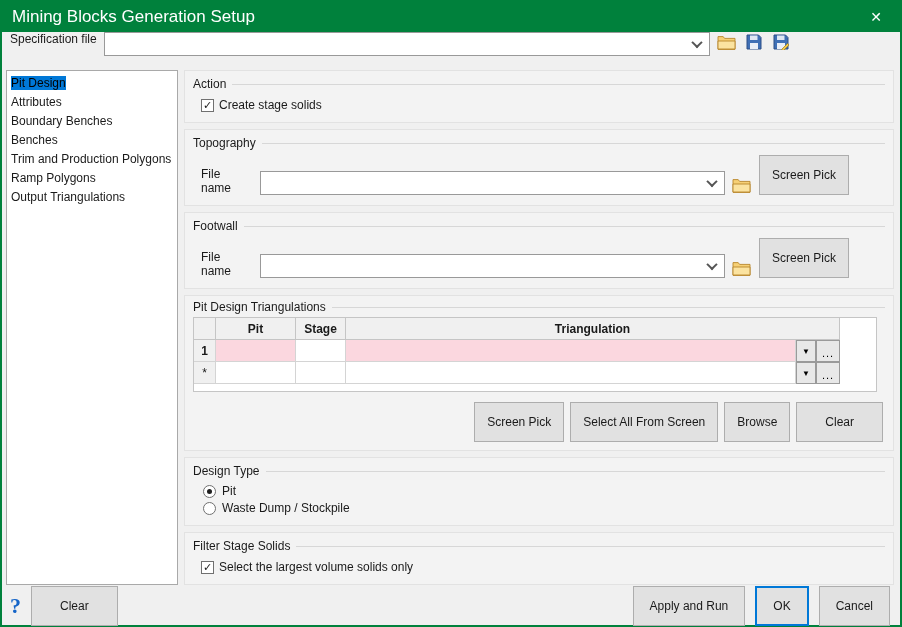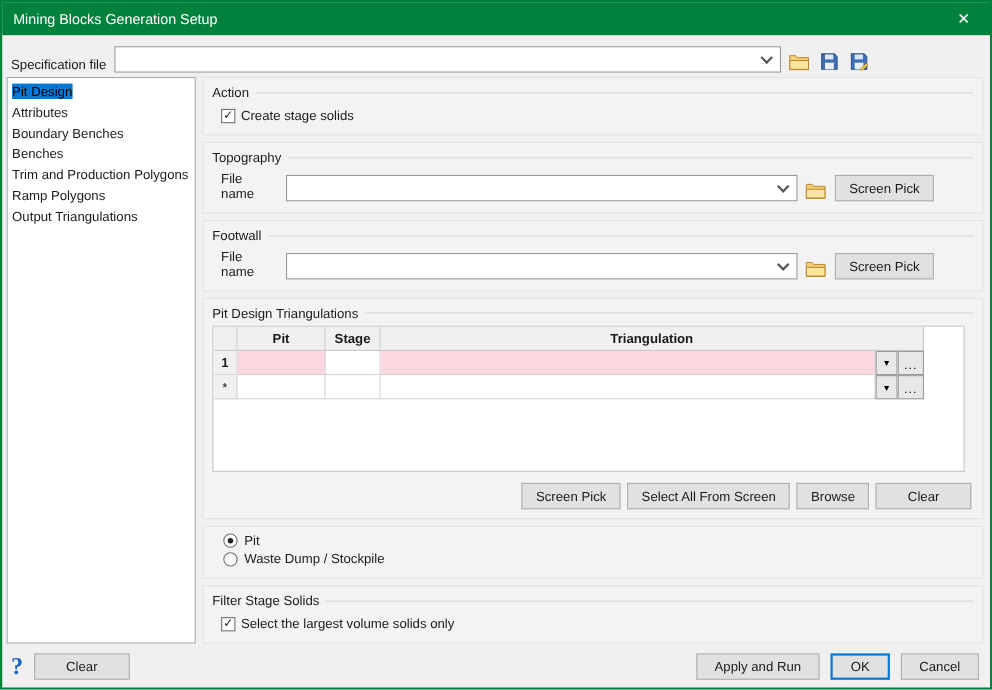--- a/index.html
+++ b/index.html
@@ -6,25 +6,25 @@
   html,body { background:#c8c8c8; }
   body { font-family: "Liberation Sans", sans-serif; font-size: 12px; color:#1a1a1a; }
 
   .dialog { width:902px; height:627px; background:#f0f0f0;
             border:2px solid var(--c-titlebar, #00813C);
             display:flex; flex-direction:column; position:relative; }
 
   
   .titlebar { height:30px; background:var(--c-titlebar,#00813C); color:#fff;
               display:flex; align-items:center; padding:0 10px; flex:0 0 auto; }
-  .titlebar .title { font-size:13px; }
+  .titlebar .title { font-size:17px; }
   .titlebar .close { margin-left:auto; font-size:14px; padding:2px 8px; cursor:default; }
 
   
-  .specrow { height:34px; display:flex; align-items:flex-end; padding:0 8px; gap:7px; flex:0 0 auto; }
+  .specrow { height:34px; display:flex; align-items:flex-start; padding:0 8px; gap:7px; flex:0 0 auto; }
   .specrow label { white-space:nowrap; }
   .combo { display:flex; align-items:center; background:#fff; border:1px solid #999;
            height:24px; padding:0 4px 0 6px; }
   .specrow .combo { width:606px; }
   .combo-value { flex:1; overflow:hidden; white-space:nowrap; }
   .chev { width:8px; height:8px; border-right:2px solid #555; border-bottom:2px solid #555;
           transform:rotate(45deg) translate(-1px,-1px); margin-right:4px; flex:0 0 auto; }
   .toolicon { display:inline-flex; align-items:center; justify-content:center; width:20px; height:20px; }
 
   
@@ -43,21 +43,21 @@
   .row { display:flex; align-items:flex-end; gap:7px; }
 
   .checkline { display:flex; align-items:center; gap:5px; margin-left:8px; line-height:18px; cursor:default; }
   .cb { width:13px; height:13px; background:#fff; border:1px solid #707070;
         display:inline-flex; align-items:center; justify-content:center; font-size:11px; line-height:11px; }
 
   .filerow { margin:2px 36px 2px 8px; }
   .filerow label { width:52px; flex:0 0 auto; }
   .filerow .combo { flex:1; height:24px; }
 
-  .btn { height:24px; padding:0 12px; background:#e1e1e1; border:1px solid #adadad;
+  .btn { height:40px; padding:0 12px; background:#e1e1e1; border:1px solid #adadad;
          font-family:inherit; font-size:12px; color:#1a1a1a; white-space:nowrap; cursor:default; }
   .btn.ok { border:2px solid var(--c-selection,#0078d7); padding:0 18px; }
 
   
   .group.pit { flex:1; display:flex; flex-direction:column; min-height:0; }
   .grid-wrap { width:684px; height:140px; background:#fff; border:1px solid #c5c5c5; overflow:hidden; }
   .grow { display:flex; height:22px; width:646px; }
   .gcell { border-right:1px solid #d4d4d4; border-bottom:1px solid #d4d4d4;
            display:flex; align-items:center; padding:0 4px; overflow:hidden; }
   .ghead .gcell { background:#f0f0f0; font-weight:bold; justify-content:center;
@@ -228,20 +228,24 @@
 
         <div class="tbl-buttons">
           <button class="btn">Screen Pick</button>
           <button class="btn">Select All From Screen</button>
           <button class="btn">Browse</button>
           <button class="btn" style="padding:0 28px;">Clear</button>
         </div>
       </div>
 
       <div class="group">
+        <div class="group-head">
+          <span class="group-title">Design Type</span>
+          <span class="group-rule"></span>
+        </div>
         <div class="radioline">
           <span class="radio sel"></span>
           <span>Pit</span>
         </div>
         <div class="radioline">
           <span class="radio"></span>
           <span>Waste Dump / Stockpile</span>
         </div>
       </div>
 

